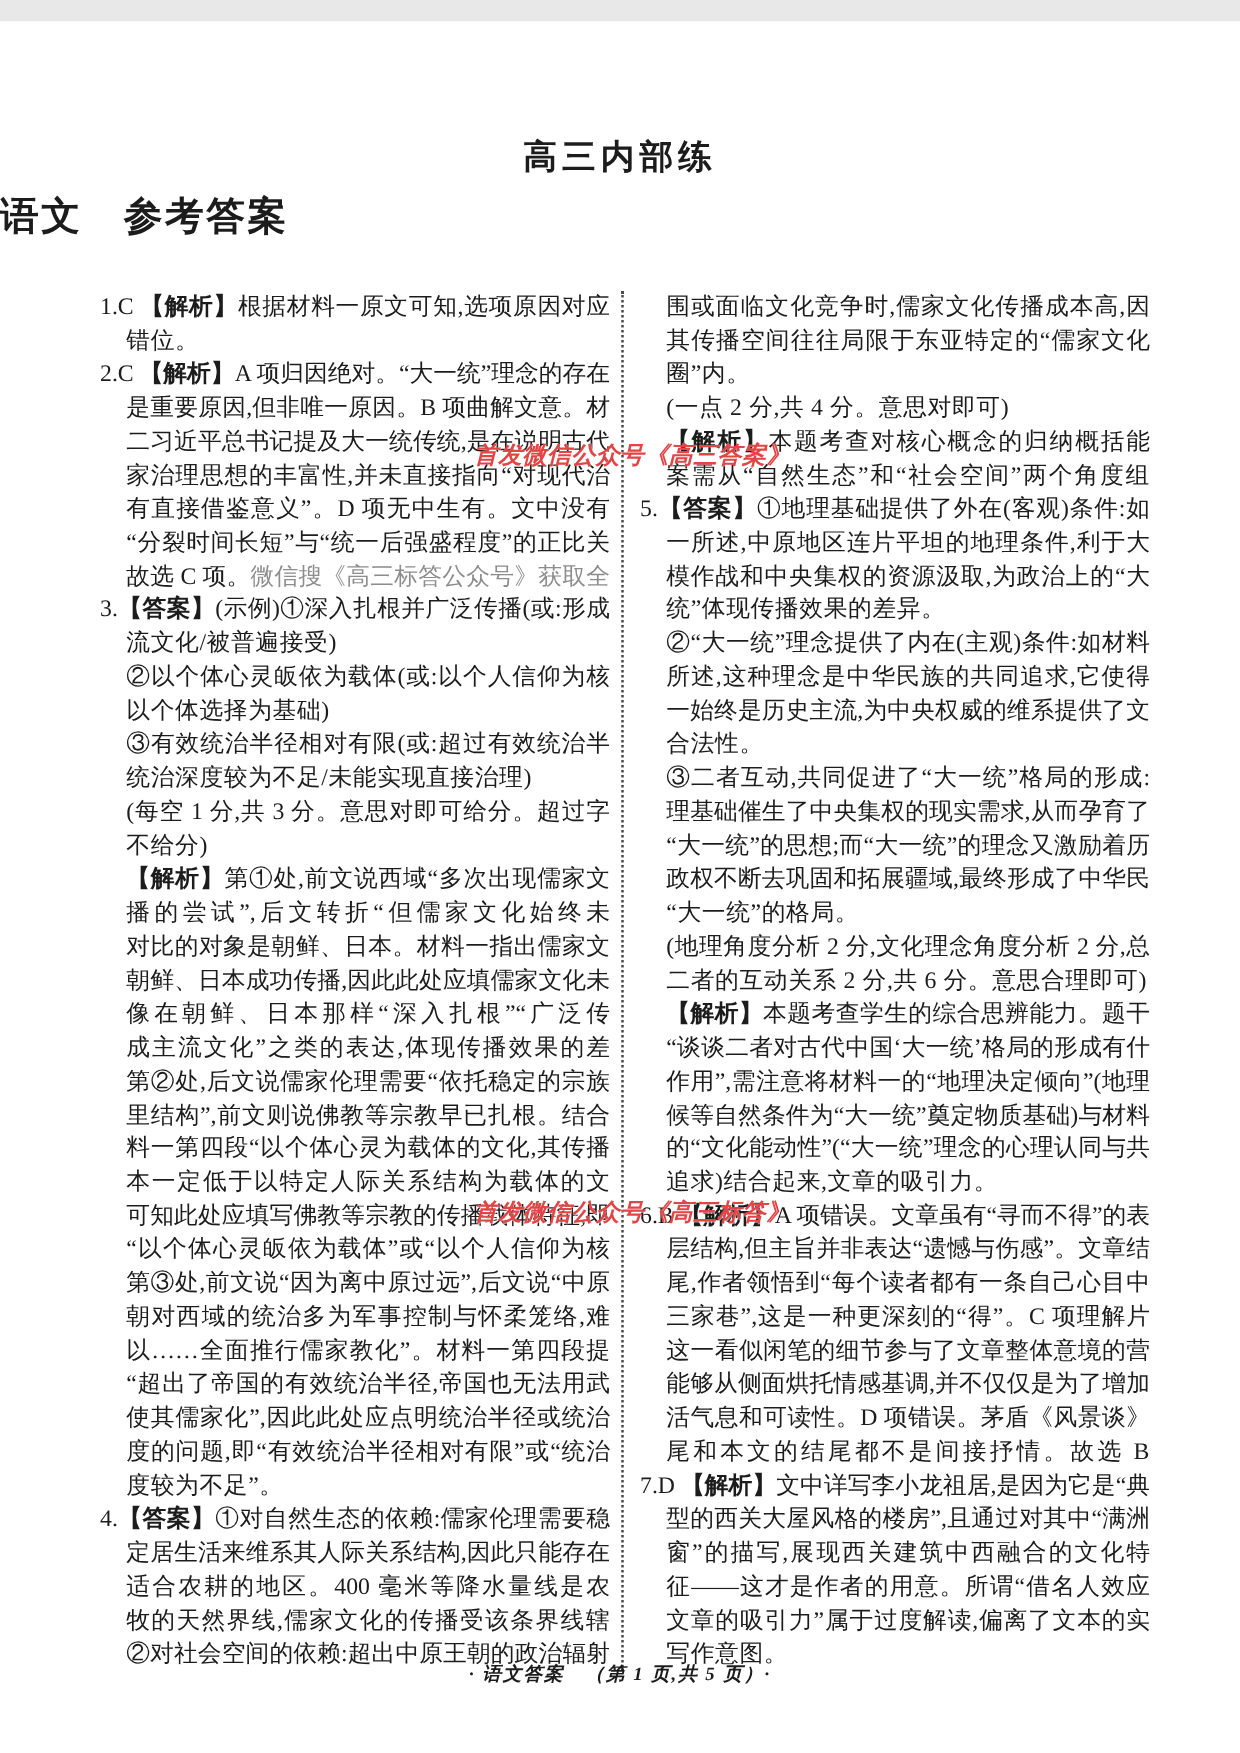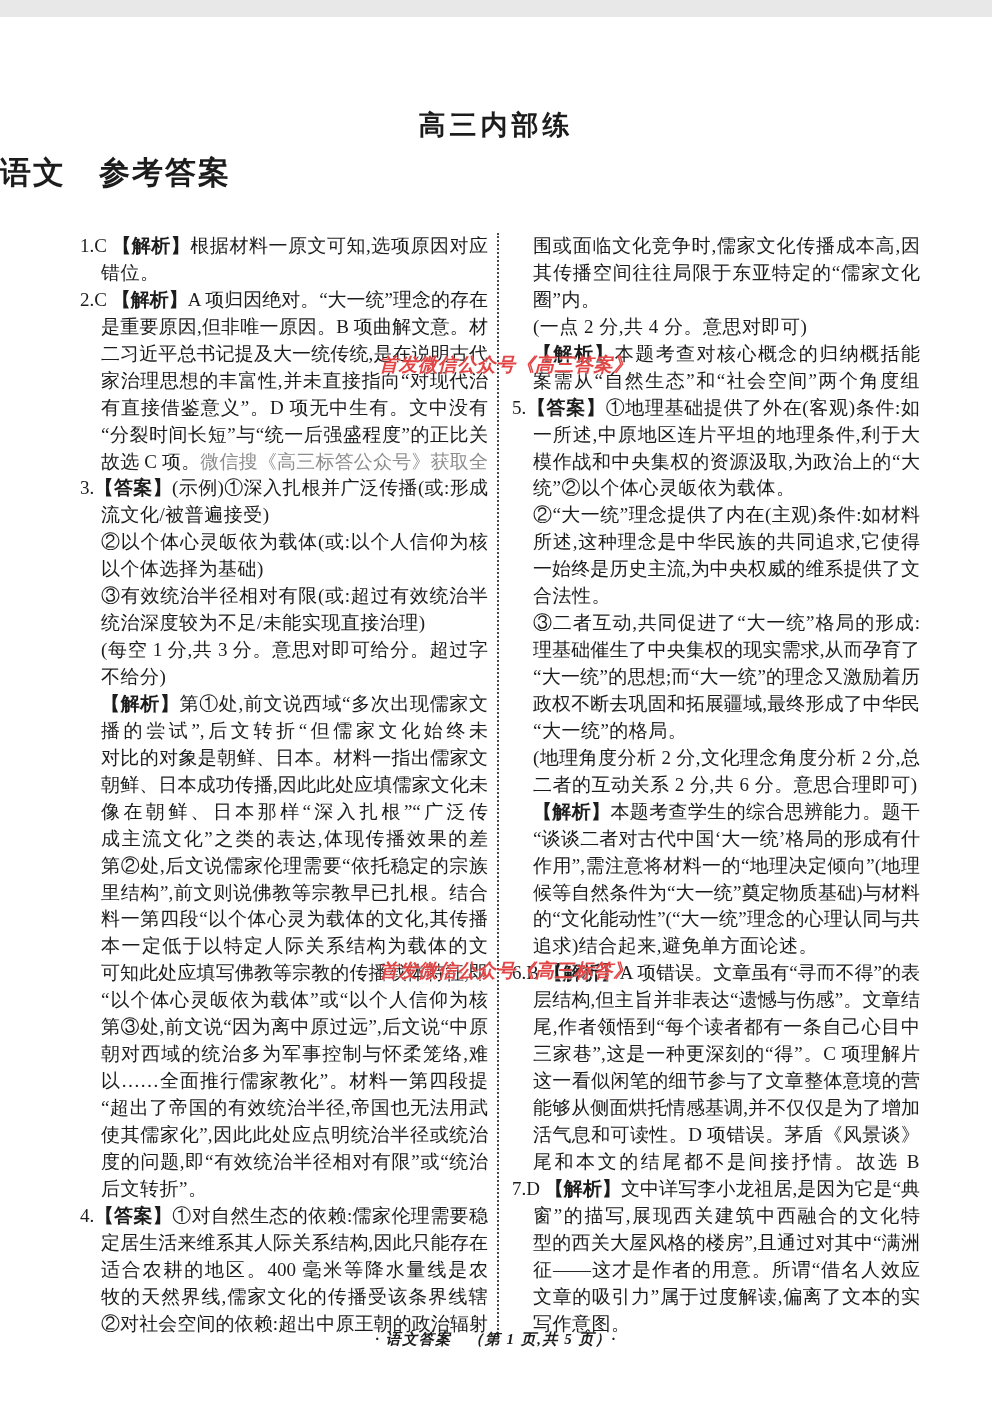--- a/index.html
+++ b/index.html
@@ -89,67 +89,67 @@
       <div class="ln ind">料一第四段“以个体心灵为载体的文化,其传播成</div>
       <div class="ln ind">本一定低于以特定人际关系结构为载体的文化”,</div>
       <div class="ln ind">可知此处应填写佛教等宗教的传播载体特征,即</div>
       <div class="ln ind">“以个体心灵皈依为载体”或“以个人信仰为核心”。</div>
       <div class="ln ind">第③处,前文说“因为离中原过远”,后文说“中原王</div>
       <div class="ln ind">朝对西域的统治多为军事控制与怀柔笼络,难</div>
       <div class="ln ind">以……全面推行儒家教化”。材料一第四段提到</div>
       <div class="ln ind">“超出了帝国的有效统治半径,帝国也无法用武力</div>
       <div class="ln ind">使其儒家化”,因此此处应点明统治半径或统治深</div>
       <div class="ln ind">度的问题,即“有效统治半径相对有限”或“统治深</div>
-      <div class="ln ind short">后文转折”。</div>
+      <div class="ln ind short">度较为不足”。</div>
       <div class="ln">4.<b class="hei">【答案】</b>①对自然生态的依赖:儒家伦理需要稳定的</div>
       <div class="ln ind">定居生活来维系其人际关系结构,因此只能存在于</div>
       <div class="ln ind">适合农耕的地区。400 毫米等降水量线是农耕、游</div>
       <div class="ln ind short">牧的天然界线,儒家文化的传播受该条界线辖制。</div>
       <div class="ln ind">②对社会空间的依赖:超出中原王朝的政治辐射范</div>
     </div>
   <div class="divider"></div>
   <div class="col col-right">
       <div class="ln ind">围或面临文化竞争时,儒家文化传播成本高,因此</div>
       <div class="ln ind">其传播空间往往局限于东亚特定的“儒家文化</div>
       <div class="ln ind short">圈”内。</div>
       <div class="ln ind short">(一点 2 分,共 4 分。意思对即可)</div>
       <div class="ln ind"><b class="hei">【解析】</b>本题考查对核心概念的归纳概括能力。答</div>
       <div class="ln ind short">案需从“自然生态”和“社会空间”两个角度组织。</div>
       <div class="ln">5.<b class="hei">【答案】</b>①地理基础提供了外在(客观)条件:如材料</div>
       <div class="ln ind">一所述,中原地区连片平坦的地理条件,利于大规</div>
       <div class="ln ind">模作战和中央集权的资源汲取,为政治上的“大一</div>
-      <div class="ln ind short">统”②以个体心灵皈依为载体。</div>
+      <div class="ln ind short">统”体现传播效果的差异。</div>
       <div class="ln ind">②“大一统”理念提供了内在(主观)条件:如材料二</div>
       <div class="ln ind">所述,这种理念是中华民族的共同追求,它使得统</div>
       <div class="ln ind">一始终是历史主流,为中央权威的维系提供了文化</div>
       <div class="ln ind short">合法性。</div>
       <div class="ln ind">③二者互动,共同促进了“大一统”格局的形成:地</div>
       <div class="ln ind">理基础催生了中央集权的现实需求,从而孕育了</div>
       <div class="ln ind">“大一统”的思想;而“大一统”的理念又激励着历代</div>
       <div class="ln ind">政权不断去巩固和拓展疆域,最终形成了中华民族</div>
       <div class="ln ind short">“大一统”的格局。</div>
       <div class="ln ind">(地理角度分析 2 分,文化理念角度分析 2 分,总结</div>
       <div class="ln ind short">二者的互动关系 2 分,共 6 分。意思合理即可)</div>
       <div class="ln ind"><b class="hei">【解析】</b>本题考查学生的综合思辨能力。题干要求</div>
       <div class="ln ind">“谈谈二者对古代中国‘大一统’格局的形成有什么</div>
       <div class="ln ind">作用”,需注意将材料一的“地理决定倾向”(地理气</div>
       <div class="ln ind">候等自然条件为“大一统”奠定物质基础)与材料二</div>
       <div class="ln ind">的“文化能动性”(“大一统”理念的心理认同与共同</div>
-      <div class="ln ind short">追求)结合起来,避免单方面论述。</div>
+      <div class="ln ind short">追求)结合起来,文章的吸引力。</div>
       <div class="ln">6.B <b class="hei">【解析】</b>A 项错误。文章虽有“寻而不得”的表</div>
       <div class="ln ind">层结构,但主旨并非表达“遗憾与伤感”。文章结</div>
       <div class="ln ind">尾,作者领悟到“每个读者都有一条自己心目中的</div>
       <div class="ln ind">三家巷”,这是一种更深刻的“得”。C 项理解片面。</div>
       <div class="ln ind">这一看似闲笔的细节参与了文章整体意境的营造,</div>
       <div class="ln ind">能够从侧面烘托情感基调,并不仅仅是为了增加生</div>
       <div class="ln ind">活气息和可读性。D 项错误。茅盾《风景谈》的结</div>
       <div class="ln ind short">尾和本文的结尾都不是间接抒情。故选 B 项。</div>
       <div class="ln">7.D <b class="hei">【解析】</b>文中详写李小龙祖居,是因为它是“典</div>
+      <div class="ln ind">型的西关大屋风格的楼房”,且通过对其中“满洲</div>
       <div class="ln ind">窗”的描写,展现西关建筑中西融合的文化特</div>
-      <div class="ln ind">型的西关大屋风格的楼房”,且通过对其中“满洲</div>
       <div class="ln ind">征——这才是作者的用意。所谓“借名人效应增加</div>
       <div class="ln ind">文章的吸引力”属于过度解读,偏离了文本的实际</div>
       <div class="ln ind short">写作意图。</div>
     </div>
 
   <div class="watermark wm1">首发微信公众号《高三答案》</div>
   <div class="watermark wm2">首发微信公众号《高三标答》</div>
 
   <div class="footer">· 语文答案　（第 1 页,共 5 页）·</div>
 </div>

